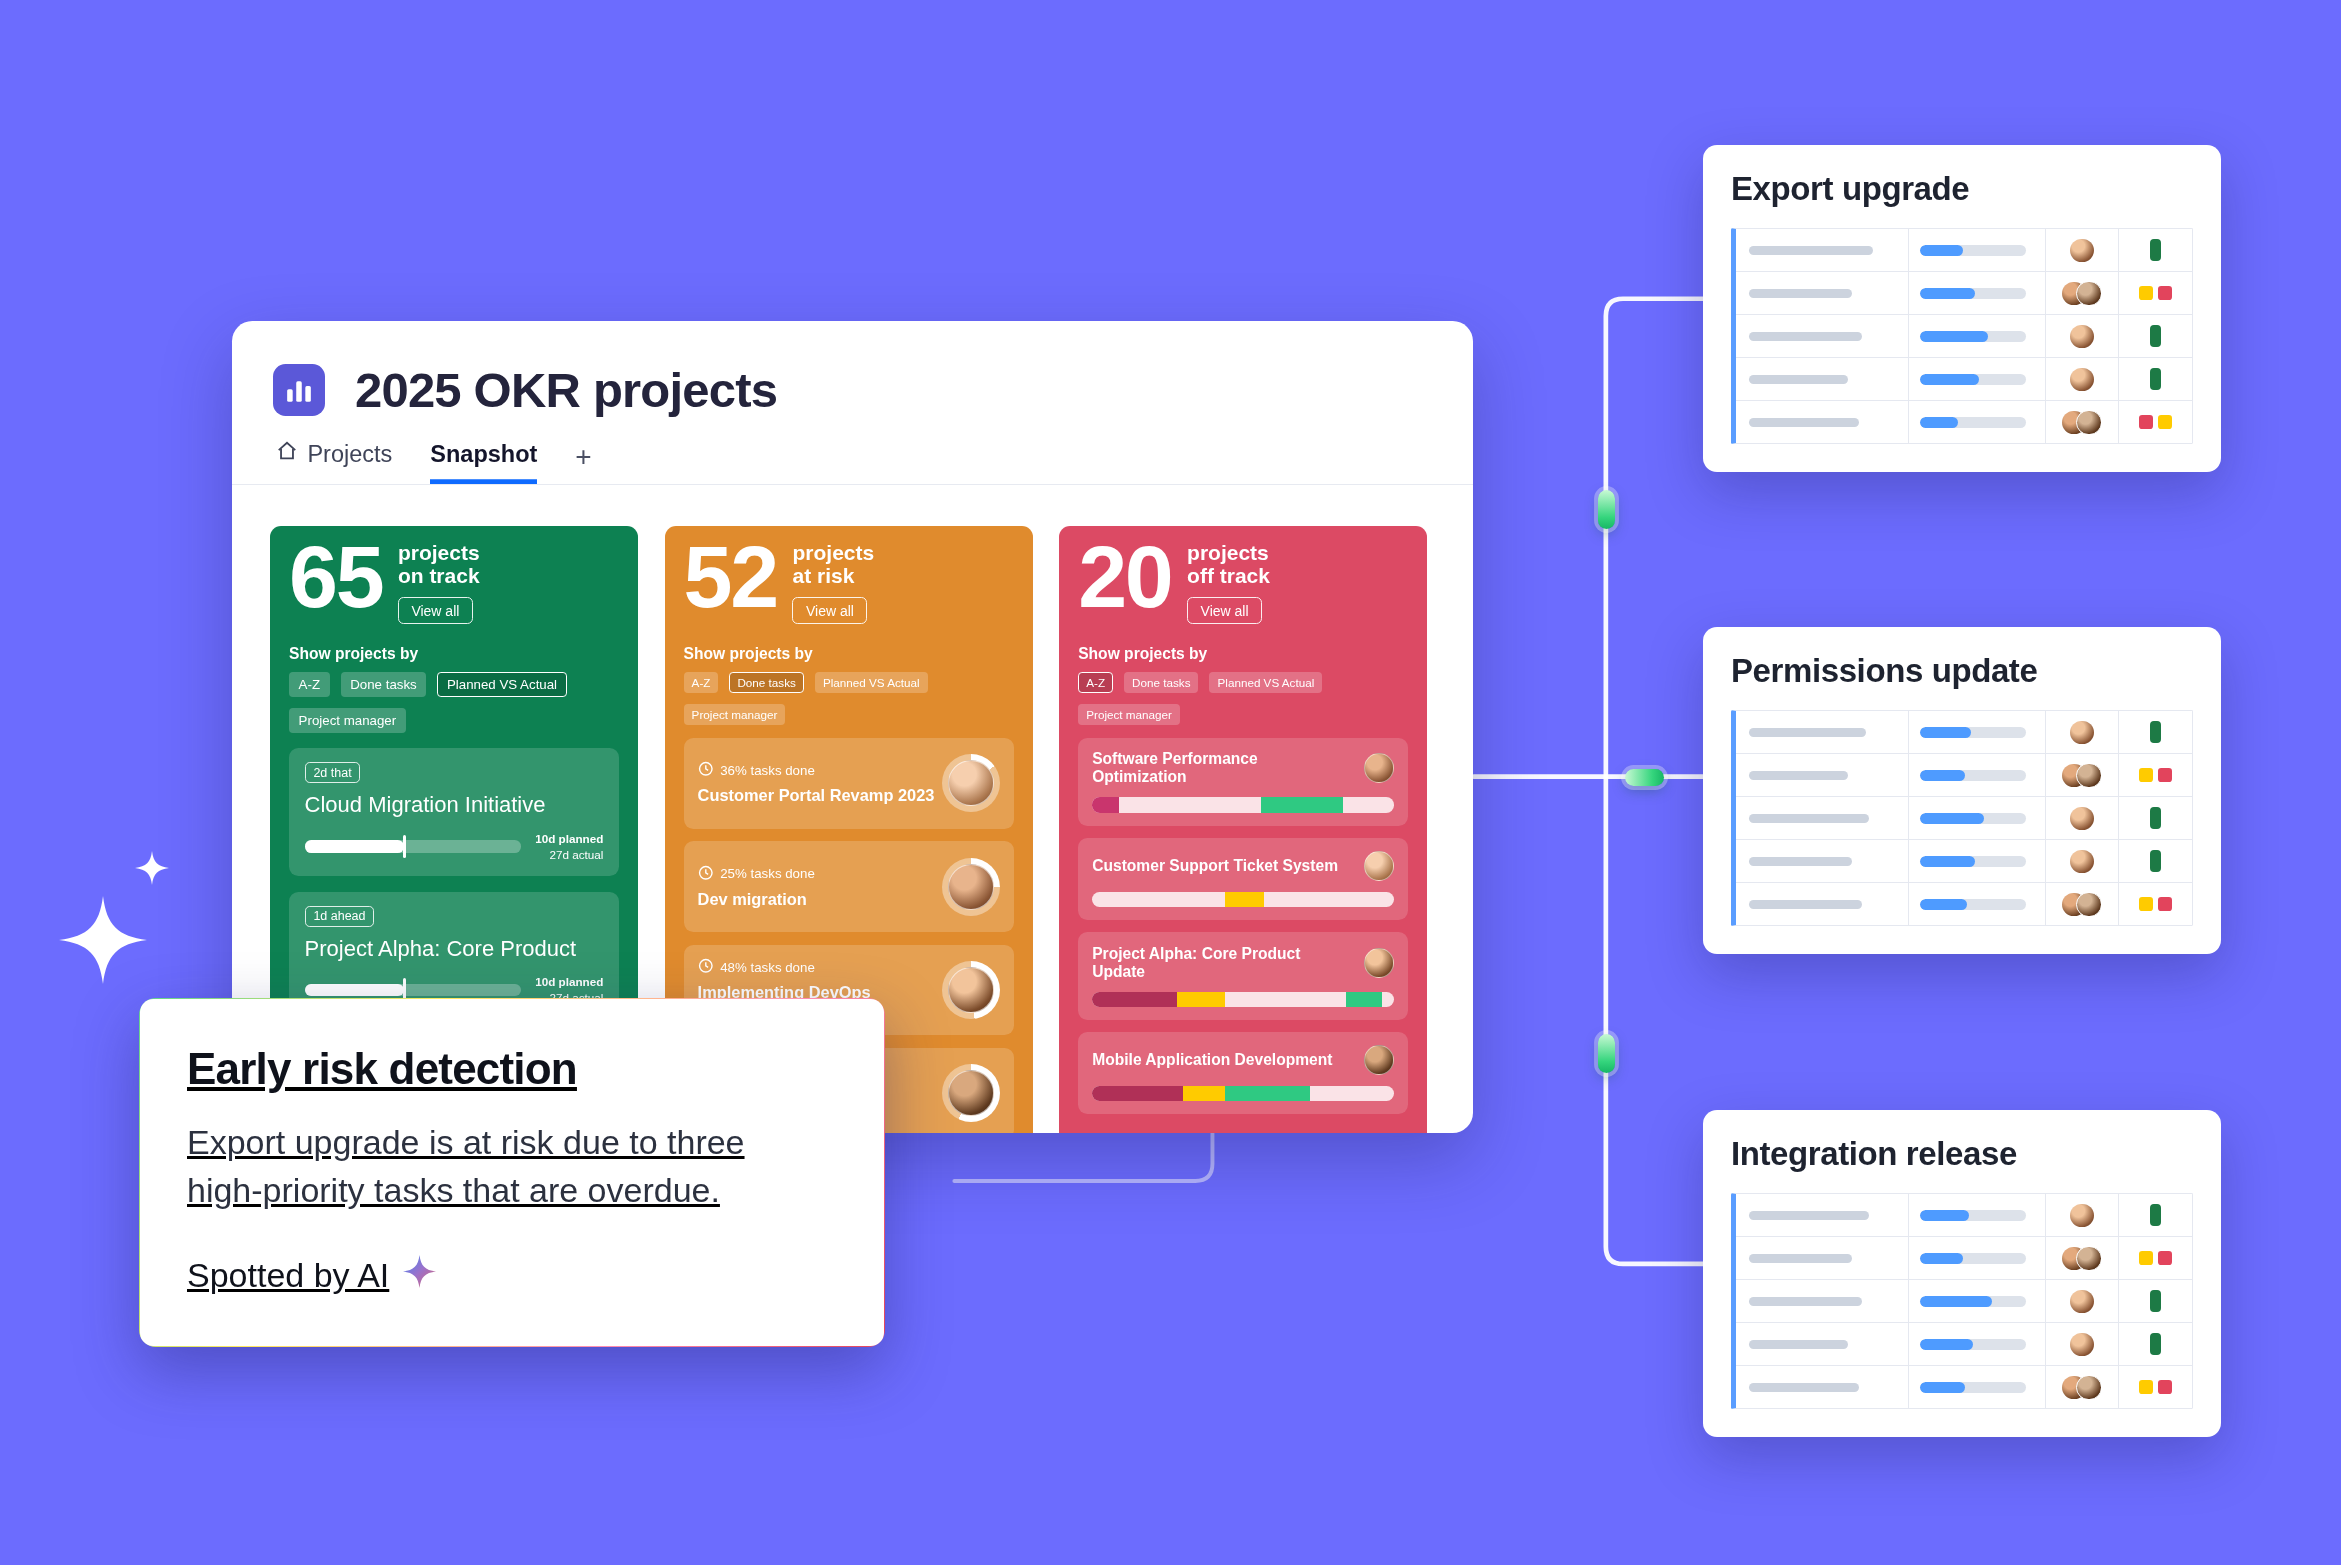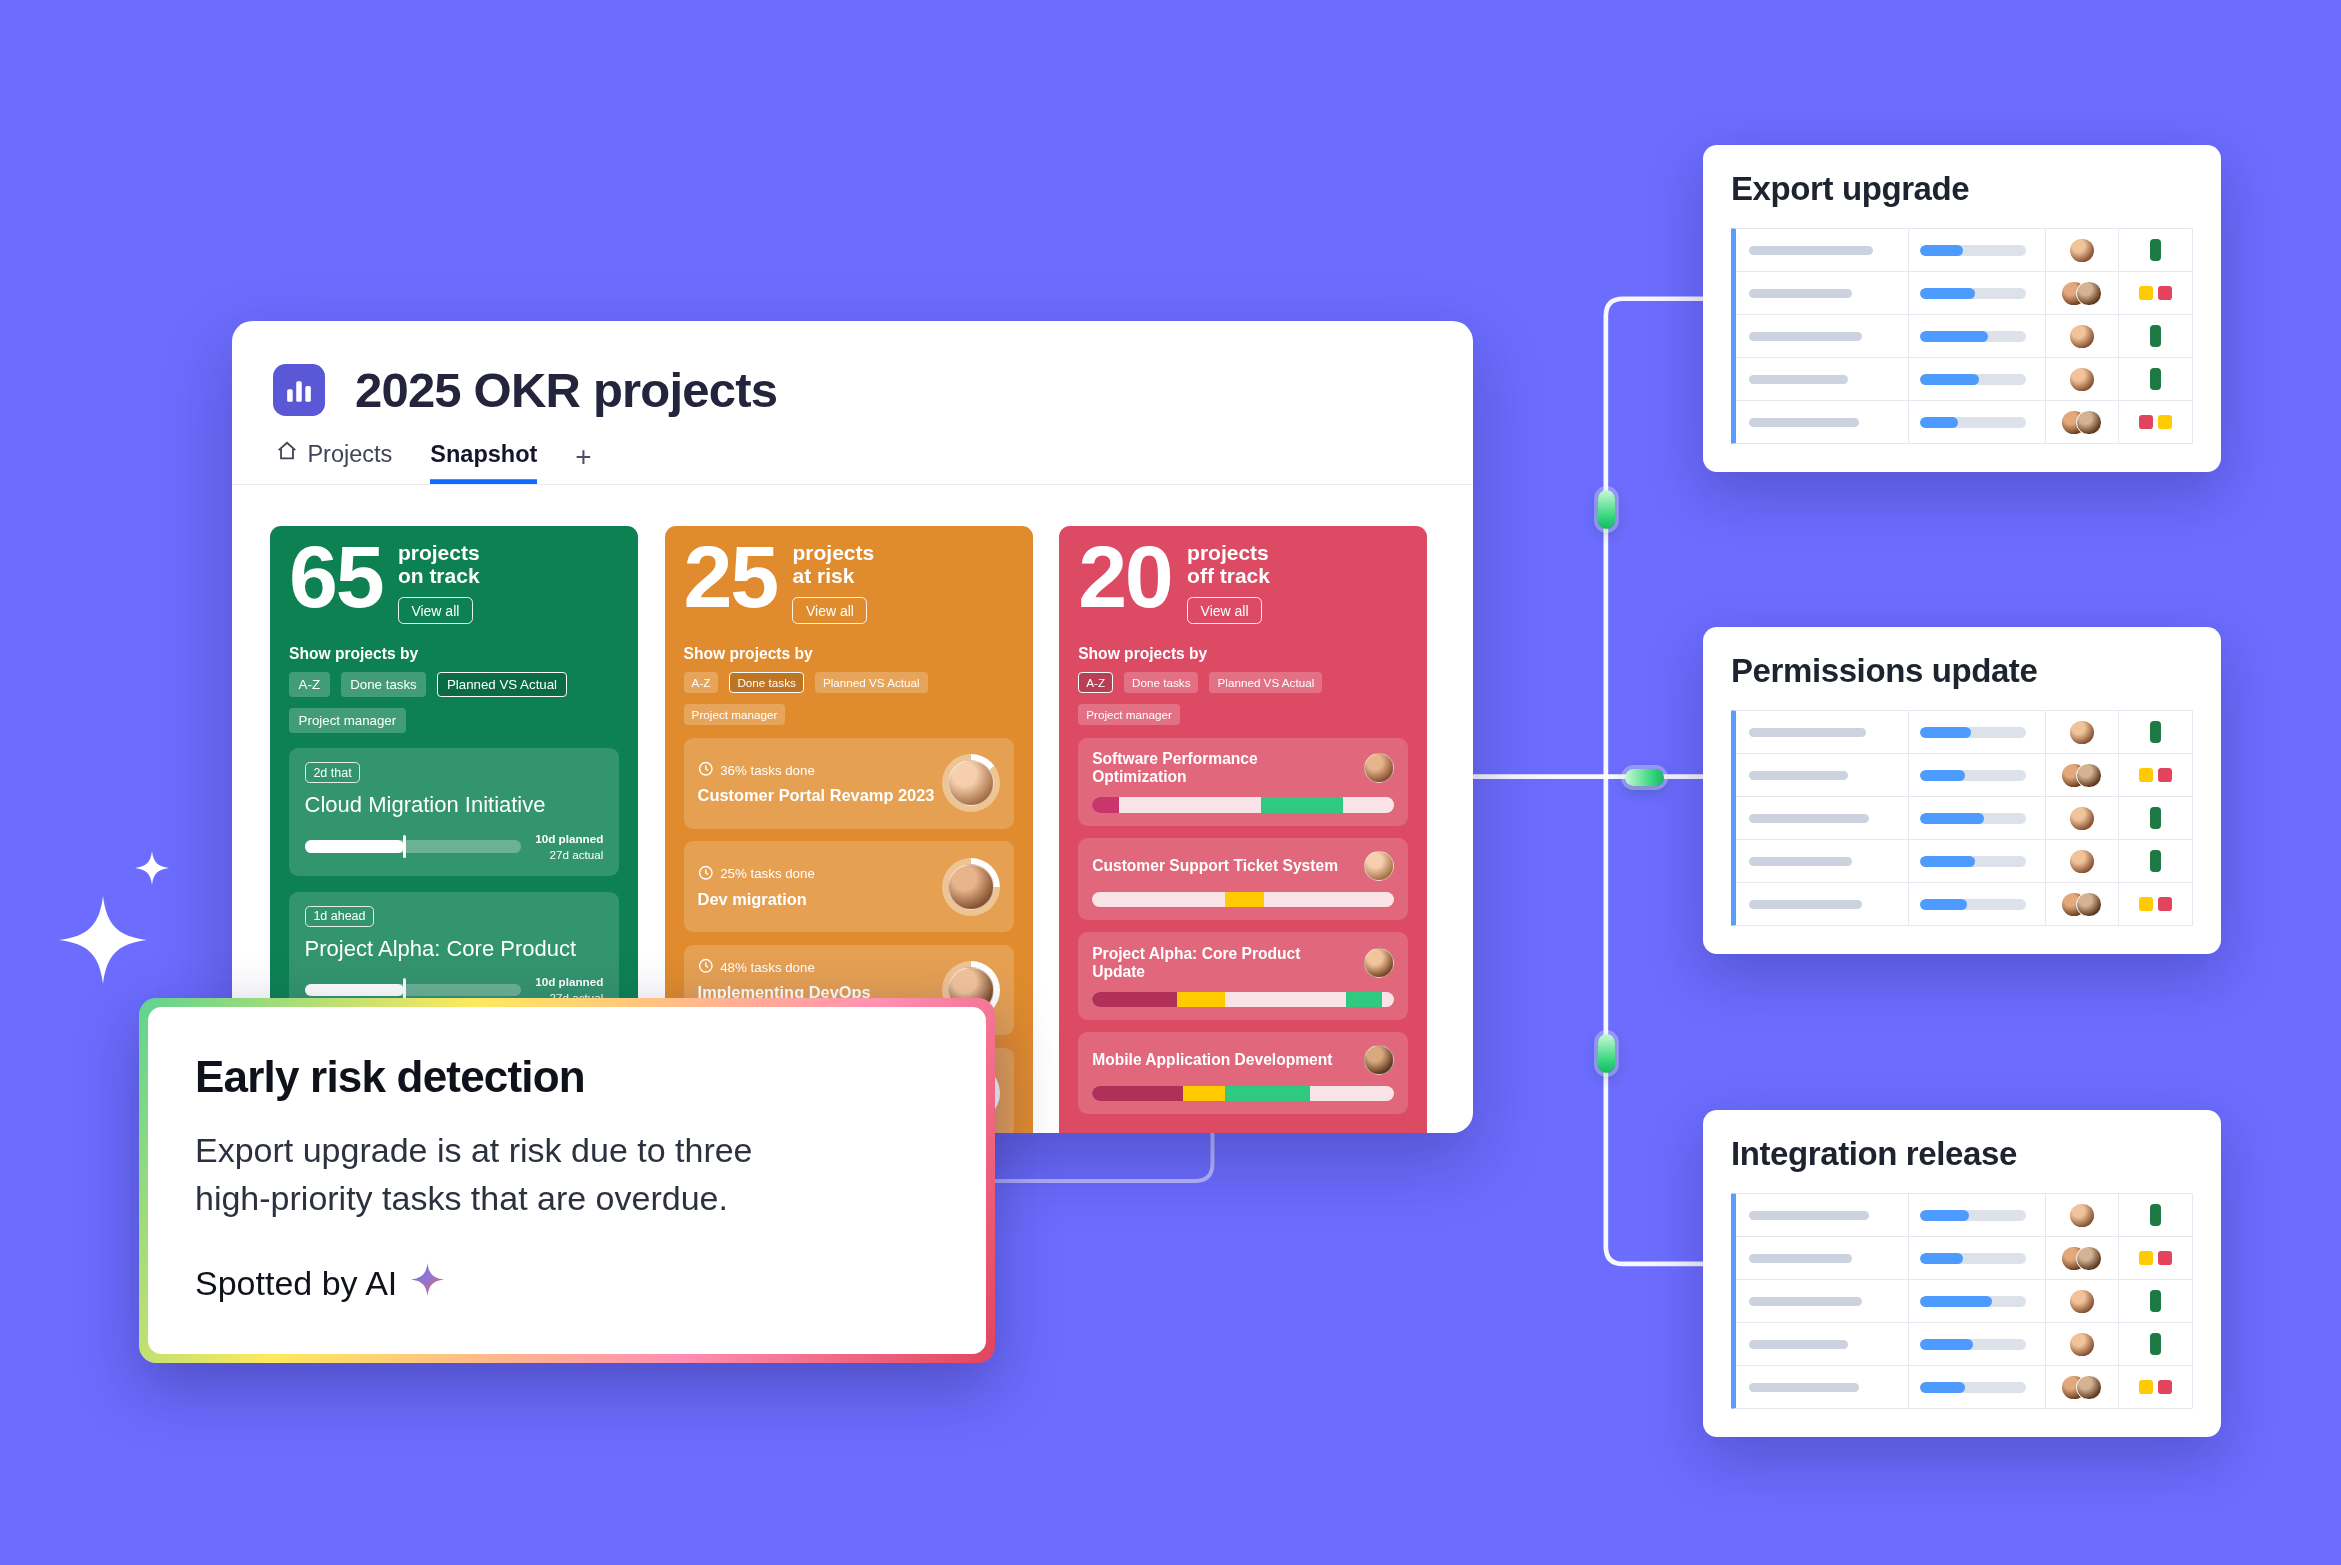--- a/index.html
+++ b/index.html
@@ -100,23 +100,23 @@
   .av-two::after{content:'';width:23.5px;height:23.5px;border-radius:50%;margin-left:-9.4px;border:1.6px solid #fff;
        background:radial-gradient(circle at 35% 30%, #d3b394 0 28%, #5f3a1f 72%, #33200f);}
   .st{display:flex;align-items:center;justify-content:center;gap:4.7px;width:100%;}
   .st-green::before{content:'';width:11px;height:22px;border-radius:3.9px;background:var(--sgreen,#1d7a45);}
   .st-yellow-red::before{content:'';width:14px;height:14px;border-radius:3.1px;background:var(--yellow,#ffcb00);}
   .st-yellow-red::after{content:'';width:14px;height:14px;border-radius:3.1px;background:var(--sred,#e2445c);}
   .st-red-yellow::before{content:'';width:14px;height:14px;border-radius:3.1px;background:var(--sred,#e2445c);}
   .st-red-yellow::after{content:'';width:14px;height:14px;border-radius:3.1px;background:var(--yellow,#ffcb00);}
 
   
-  .callout{position:absolute;left:139px;top:998px;width:856px;z-index:5;border-radius:17px;padding:9px;
+  .callout{position:absolute;left:139px;top:998px;width:746px;z-index:5;border-radius:17px;padding:1px;
            background:linear-gradient(120deg,#5fd38f,#ffe95e 32%,#ff8fb2 70%,#e2445c);
-           box-shadow:0 23.5px 63px rgba(35,35,110,.40);box-sizing:border-box;}
+           box-shadow:0 23.5px 63px rgba(35,35,110,.40);box-sizing:border-box;text-decoration:underline;}
   .callout-inner{background:#fff;border-radius:13.3px;padding:45px 47px 50px;}
   .callout-title{font-size:44px;font-weight:800;color:#0f121b;margin:0 0 23.5px;letter-spacing:-0.8px;}
   .callout-body{font-size:34px;color:#2c313f;line-height:1.42;margin:0 0 41px;max-width:634px;}
   .spotted{font-size:34px;color:#0f121b;display:flex;align-items:center;gap:14px;}
 </style>
 </head>
 <body>
 
 <div class="stage">
 
@@ -223,21 +223,21 @@
                   <b>10d planned</b>
                   <span>27d actual</span>
                 </div>
               </div>
             </article>
           </div>
       </section>
 
       <section class="col orange">
         <div class="col-head">
-          <div class="count">25</div>
+          <div class="count">52</div>
           <div>
             <div class="col-label">
               <span>projects</span><br>
               <span>at risk</span>
             </div>
             <button class="view-all">View all</button>
           </div>
         </div>
         <div class="show-by">Show projects by</div>
         <div class="filters">

